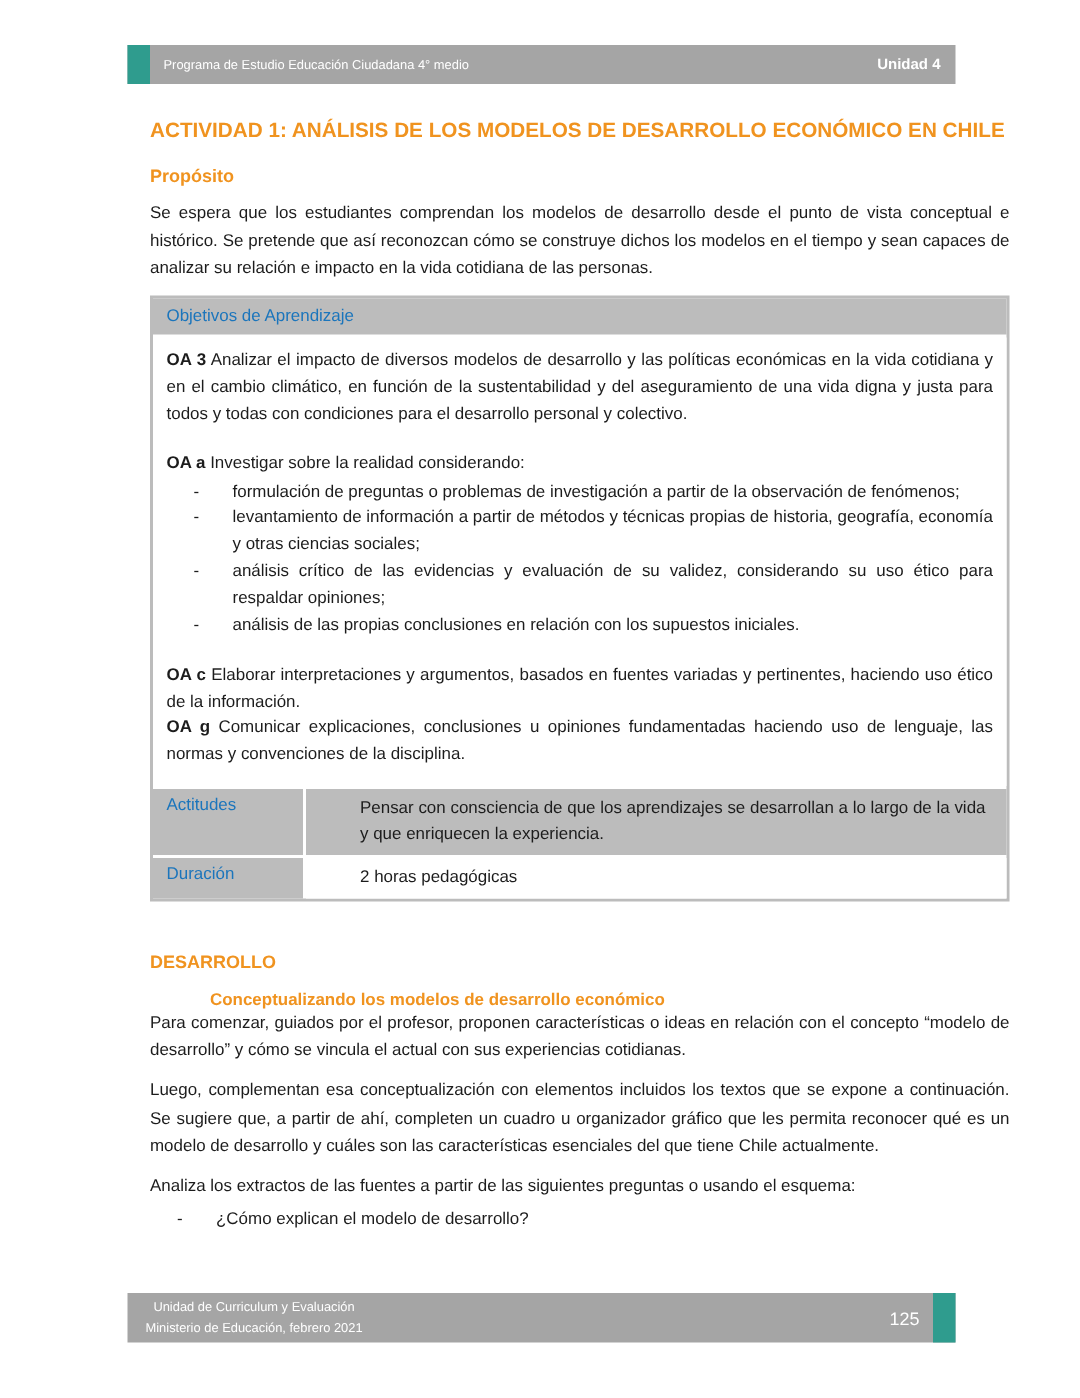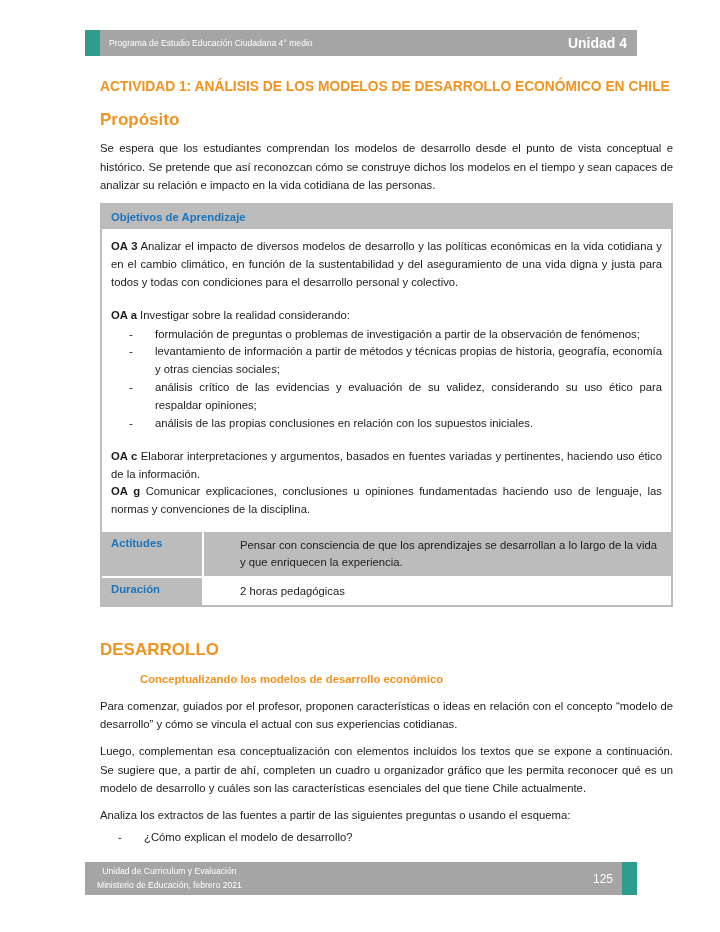--- a/index.html
+++ b/index.html
@@ -12,59 +12,59 @@
   
   .bar {
     position:absolute; left:85px; width:552px;
     background:var(--bar_gray,#a5a5a5); color:#ffffff;
     display:flex; align-items:center; font-size:8.6px;
   }
   .header-bar { top:30px; height:26px; }
   .footer-bar { top:862px; height:33px; }
   .accent { width:15px; align-self:stretch; background:var(--teal,#2f9c8e); flex:none; }
   .bar-left-text { padding-left:9px; }
-  .bar-right-text { margin-left:auto; padding-right:10px; font-weight:bold; font-size:14px; }
+  .bar-right-text { margin-left:auto; padding-right:10px; font-weight:bold; font-size:10px; }
   .footer-lines { padding-left:12px; line-height:1.55;text-align:center; }
   .page-num { margin-left:auto; padding-right:9px; font-size:12px; }
 
   
   .content { position:absolute; left:100px; width:573px; top:76px; font-size:11.3px; }
 
   .title {
     color:var(--orange,#f0931f); font-weight:bold; font-size:13.8px;
     line-height:1.55; text-align:justify; margin-bottom:13px;
   }
-  .orange-sub { color:var(--orange,#f0931f); font-weight:bold; font-size:17px; margin-bottom:9px; }
+  .orange-sub { color:var(--orange,#f0931f); font-weight:bold; font-size:12px; margin-bottom:9px; }
   .body-text { text-align:justify; line-height:1.62; margin-bottom:9px; }
 
   
   .oa-table {
     border:2px solid var(--table_gray,#bcbcbc);
     display:flex; flex-direction:column; gap:2px; margin-top:1px;
   }
   .cell { padding:5px 9px; }
   .gray { background:var(--table_gray,#bcbcbc); }
   .white-cell { background:#ffffff; }
-  .blue-bold { color:var(--blue,#1b75bc); font-weight:bold; }
+  .blue-bold { color:var(--blue,#1b75bc); font-weight:normal; }
   .head-cell { padding:6px 9px; }
   .oa-body { padding:7px 9px 11px 9px; line-height:1.58; }
   .oa-p { text-align:justify; }
   .spaced { margin-top:15px; }
   .bullets { margin-top:1px; }
   .bullet-row { display:flex; padding-left:18px; }
   .dash { flex:none; width:26px; }
   .btext { flex:1; text-align:justify; line-height:1.58; }
   .row2 { display:flex; gap:2px; }
   .label-cell { width:100px; flex:none; }
   .value-cell { flex:1; line-height:1.5;padding-left:36px; }
 
   
   .desarrollo-heading { margin-top:33px; margin-bottom:13px; }
   .subsection-heading {
-    margin-left:40px; margin-bottom:12px;
+    margin-left:40px; 
     color:var(--orange,#f0931f); font-weight:bold; font-size:11.3px;
   }
   .tight { margin-bottom:3px; }
   .q-bullet { display:flex; padding-left:18px; line-height:1.6; }
 </style>
 </head>
 <body>
 
 <div class="page">
 

